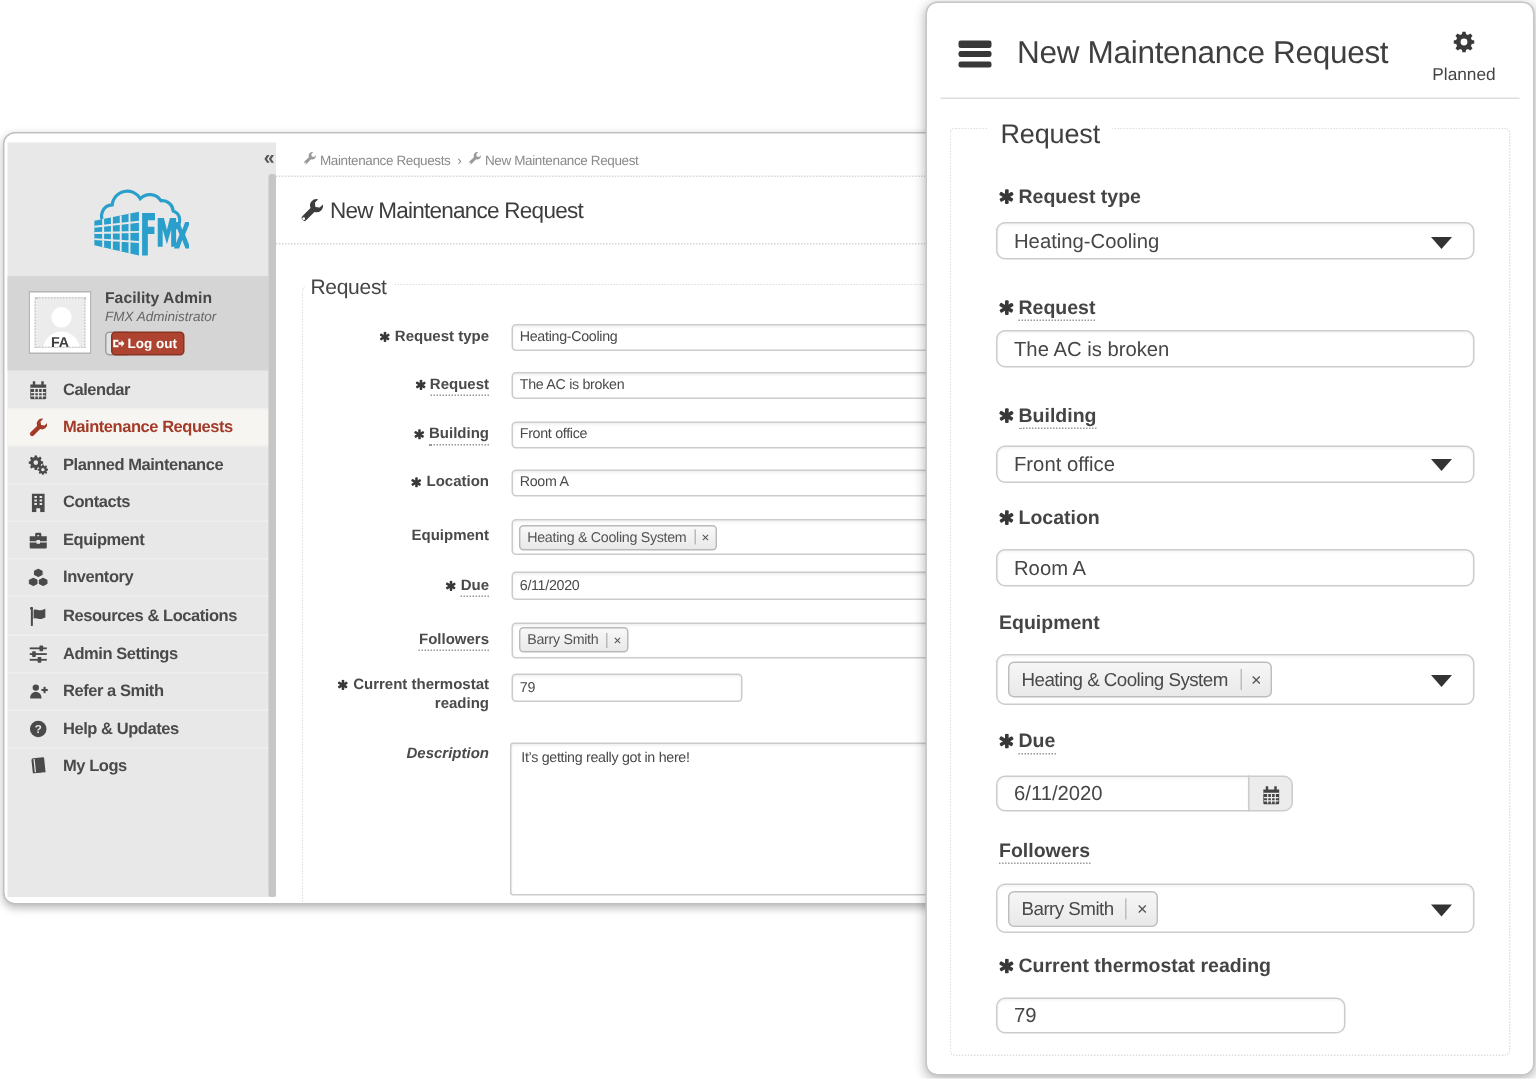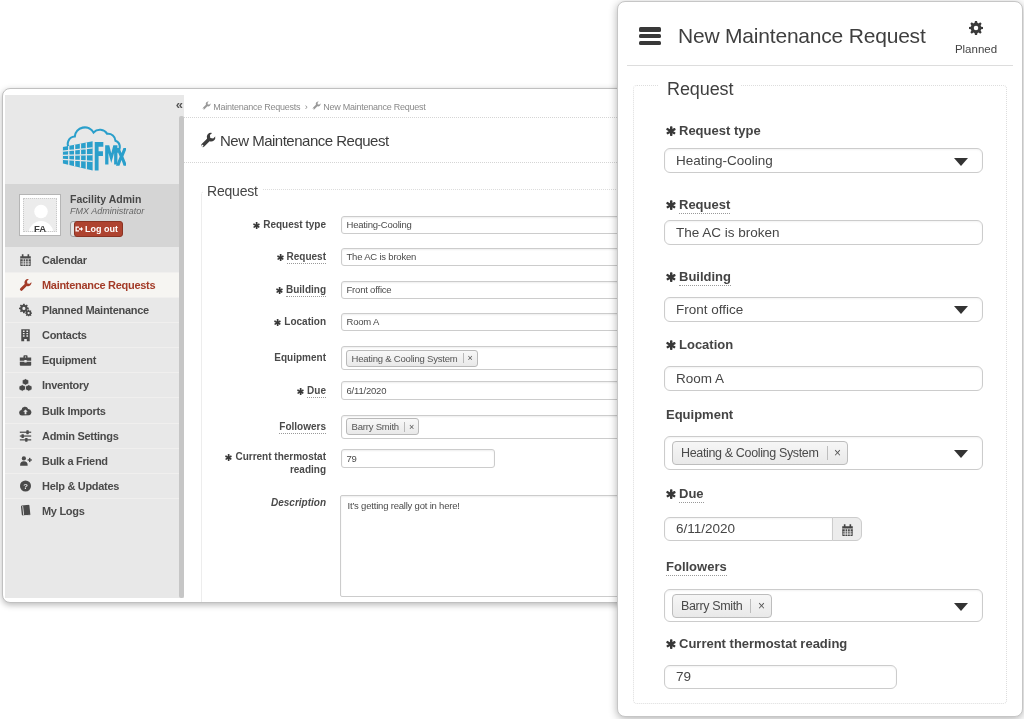--- a/index.html
+++ b/index.html
@@ -160,24 +160,24 @@
             <g fill="#4a4a4a" stroke="#e8e8e8" stroke-width="0.9">
               <path d="M8 .2 l4 2 v4 L8 8.2 4 6.2 v-4 z"></path>
               <path d="M4 7.6 l4 2 v4 l-4 2 -4 -2 v-4 z"></path>
               <path d="M12 7.6 l4 2 v4 l-4 2 -4 -2 v-4 z"></path>
             </g>
           </svg>
           <span class="txt">Inventory</span>
         </div>
 <div class="mi">
           <svg class="ico" viewBox="0 0 16 16">
-            <path fill="#4a4a4a" d="M3.6 13.5 a3.4 3.4 0 0 1-.6-6.75 a4.3 4.3 0 0 1 8.3-1.1 a3.9 3.9 0 0 1 1.3 7.6 z"></path>
-            <path fill="#e8e8e8" d="M8 6 l2.8 3 h-1.7 v3 H6.9 v-3 H5.2 z"></path>
-          </svg>
-          <span class="txt">Bulk Imports</span>
+            <path fill="#4a4a4a" d="M2.2 1 a1.2 1.2 0 0 1 1.2 1.2 V15.5 H2 V2.2 A1.2 1.2 0 0 1 2.2 1 z"></path>
+            <path fill="#4a4a4a" d="M1.2 1.2 a1.3 1.3 0 1 1 2.6 0 a1.3 1.3 0 0 1-2.6 0 z M2 2 h1.4 v13.5 h-1.4 z M4.2 2.6 c2.5-1.3 4.5 1 7 0 l2.6-1 v7.2 l-2.6 1 c-2.5 1-4.5-1.3-7 0 z"></path>
+          </svg>
+          <span class="txt">Resources &amp; Locations</span>
         </div>
 <div class="mi">
           <svg class="ico" viewBox="0 0 16 16">
             <g fill="#4a4a4a">
               <rect x="1" y="2.6" width="14" height="1.5"></rect>
               <rect x="9" y="1" width="3" height="4.7" rx="0.6"></rect>
               <rect x="1" y="7.3" width="14" height="1.5"></rect>
               <rect x="3" y="5.7" width="3" height="4.7" rx="0.6"></rect>
               <rect x="1" y="12" width="14" height="1.5"></rect>
               <rect x="7.5" y="10.4" width="3" height="4.7" rx="0.6"></rect>
@@ -187,21 +187,21 @@
         </div>
 <div class="mi">
           <svg class="ico" viewBox="0 0 16 16">
             <g fill="#4a4a4a">
               <circle cx="6" cy="4.8" r="2.6"></circle>
               <path d="M1.4 12.8 a4.6 4.6 0 0 1 9.2 0 v1 H1.4 z"></path>
               <rect x="10.6" y="5.9" width="5.2" height="1.7"></rect>
               <rect x="12.35" y="4.15" width="1.7" height="5.2"></rect>
             </g>
           </svg>
-          <span class="txt">Bulk a Friend</span>
+          <span class="txt">Refer a Smith</span>
         </div>
 <div class="mi">
           <svg class="ico" viewBox="0 0 16 16">
             <circle cx="8" cy="8" r="6.8" fill="#4a4a4a"></circle>
             <text x="8" y="11.4" font-size="9.5" font-weight="bold" fill="#e8e8e8" text-anchor="middle" font-family="Liberation Sans">?</text>
           </svg>
           <span class="txt">Help &amp; Updates</span>
         </div>
 <div class="mi">
           <svg class="ico" viewBox="0 0 16 16">

